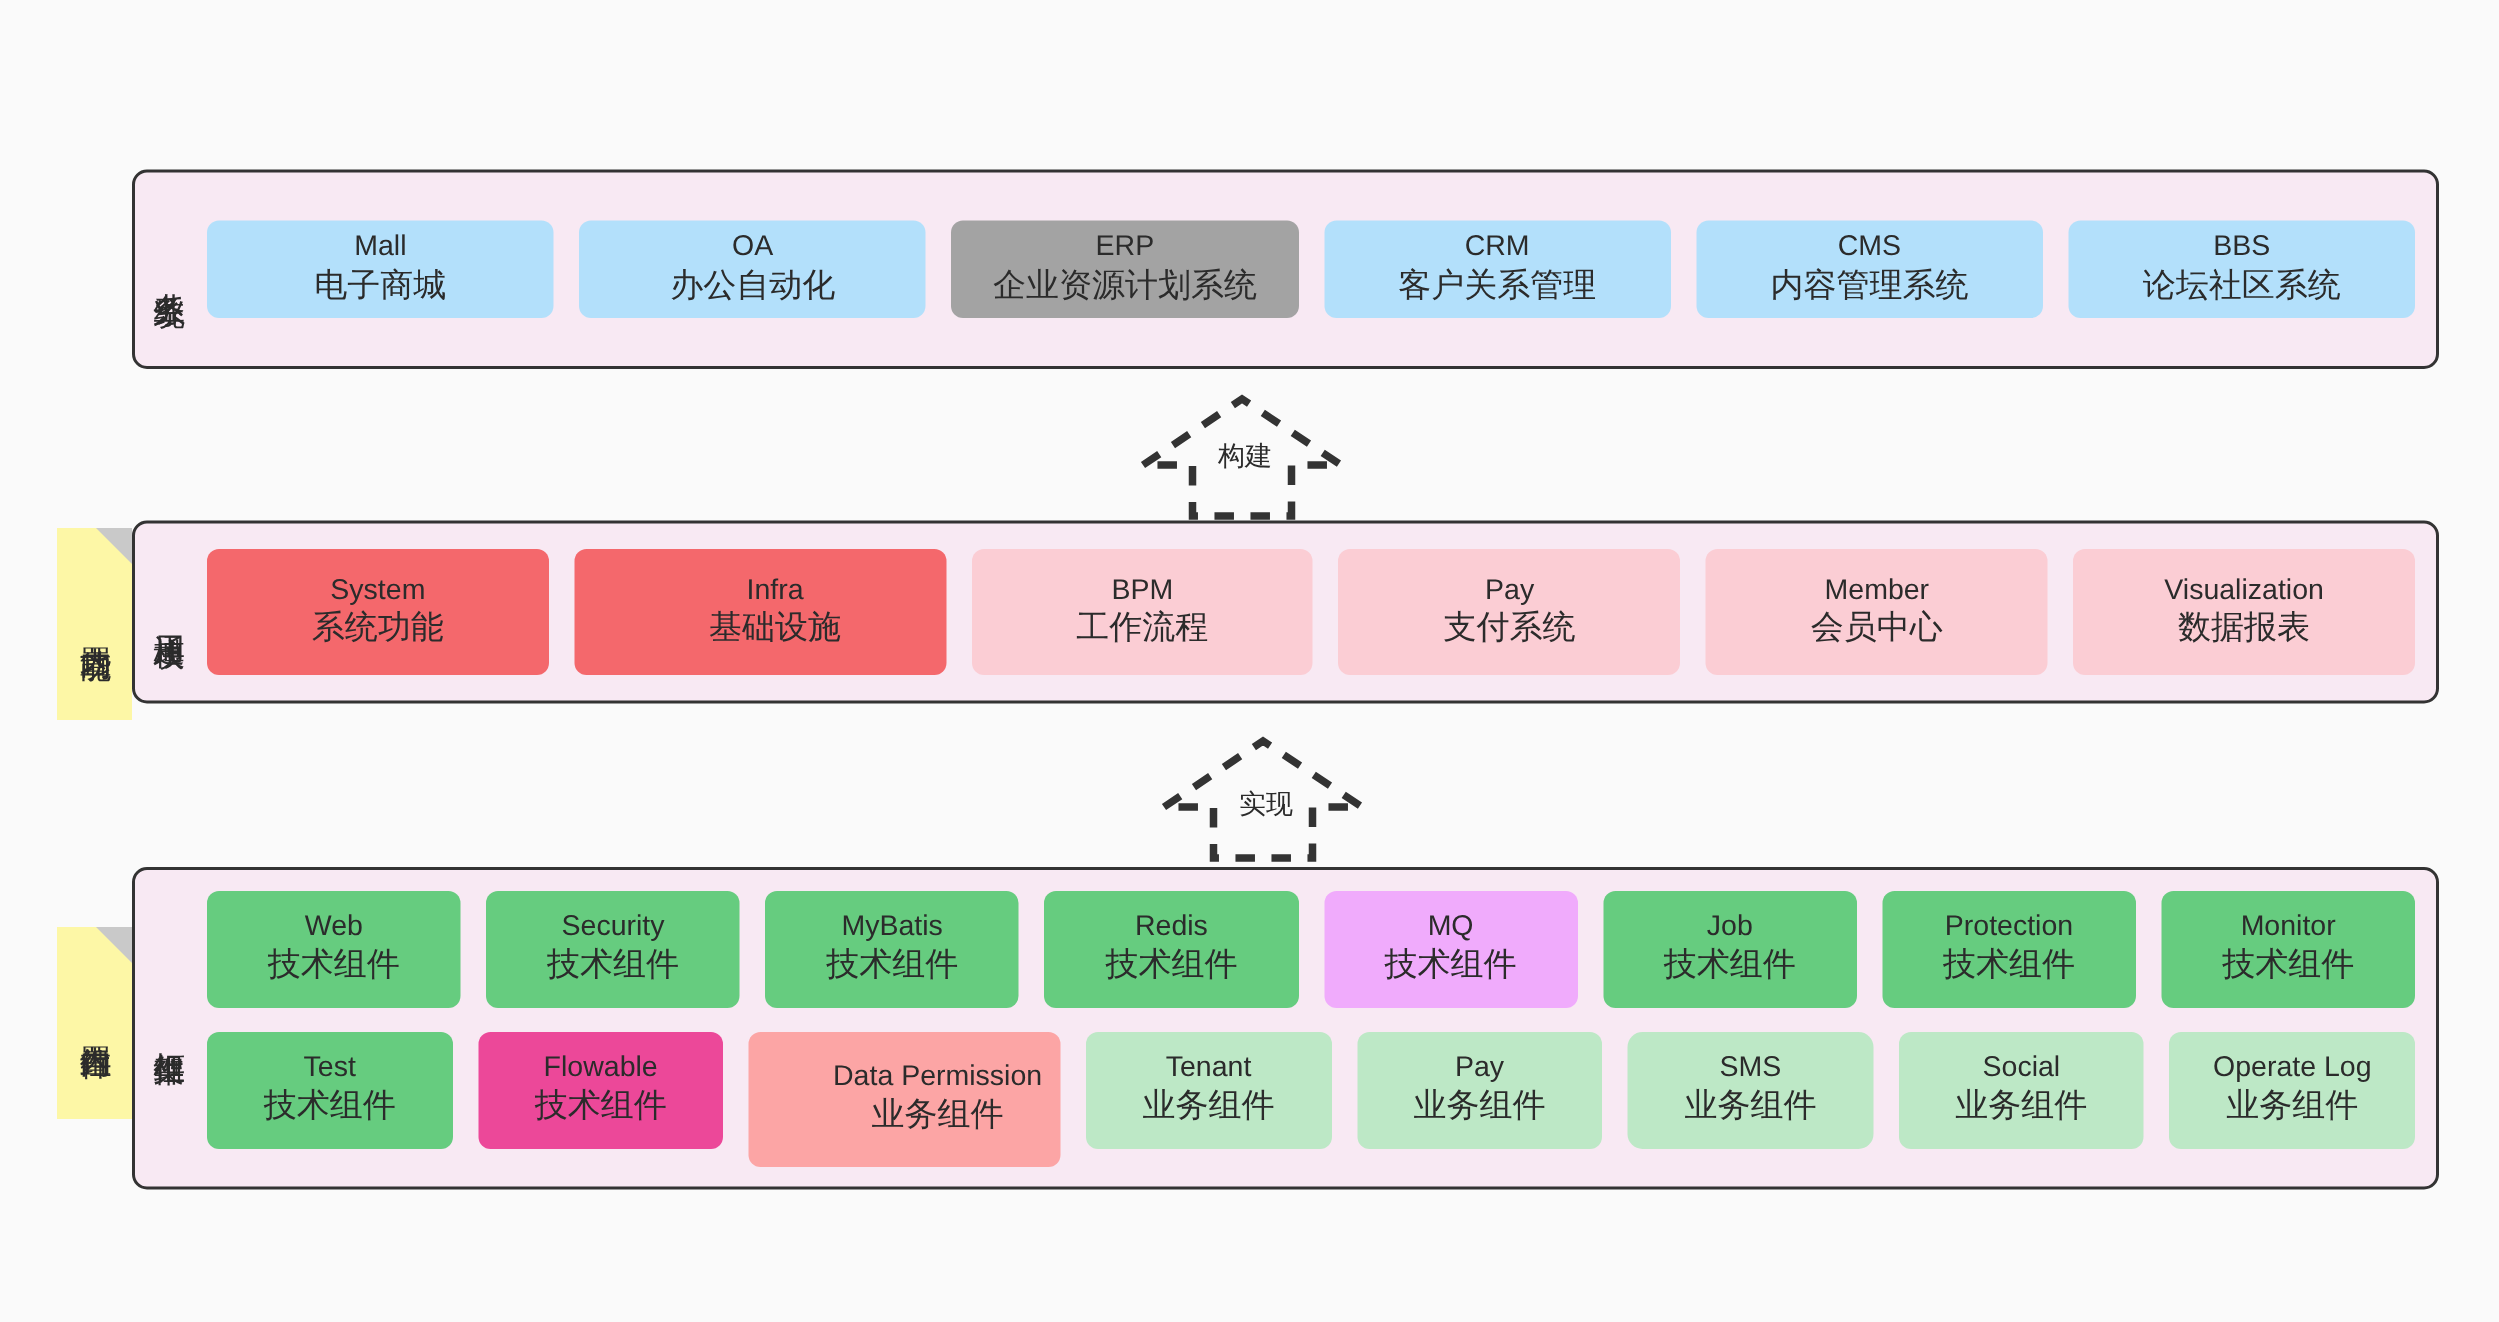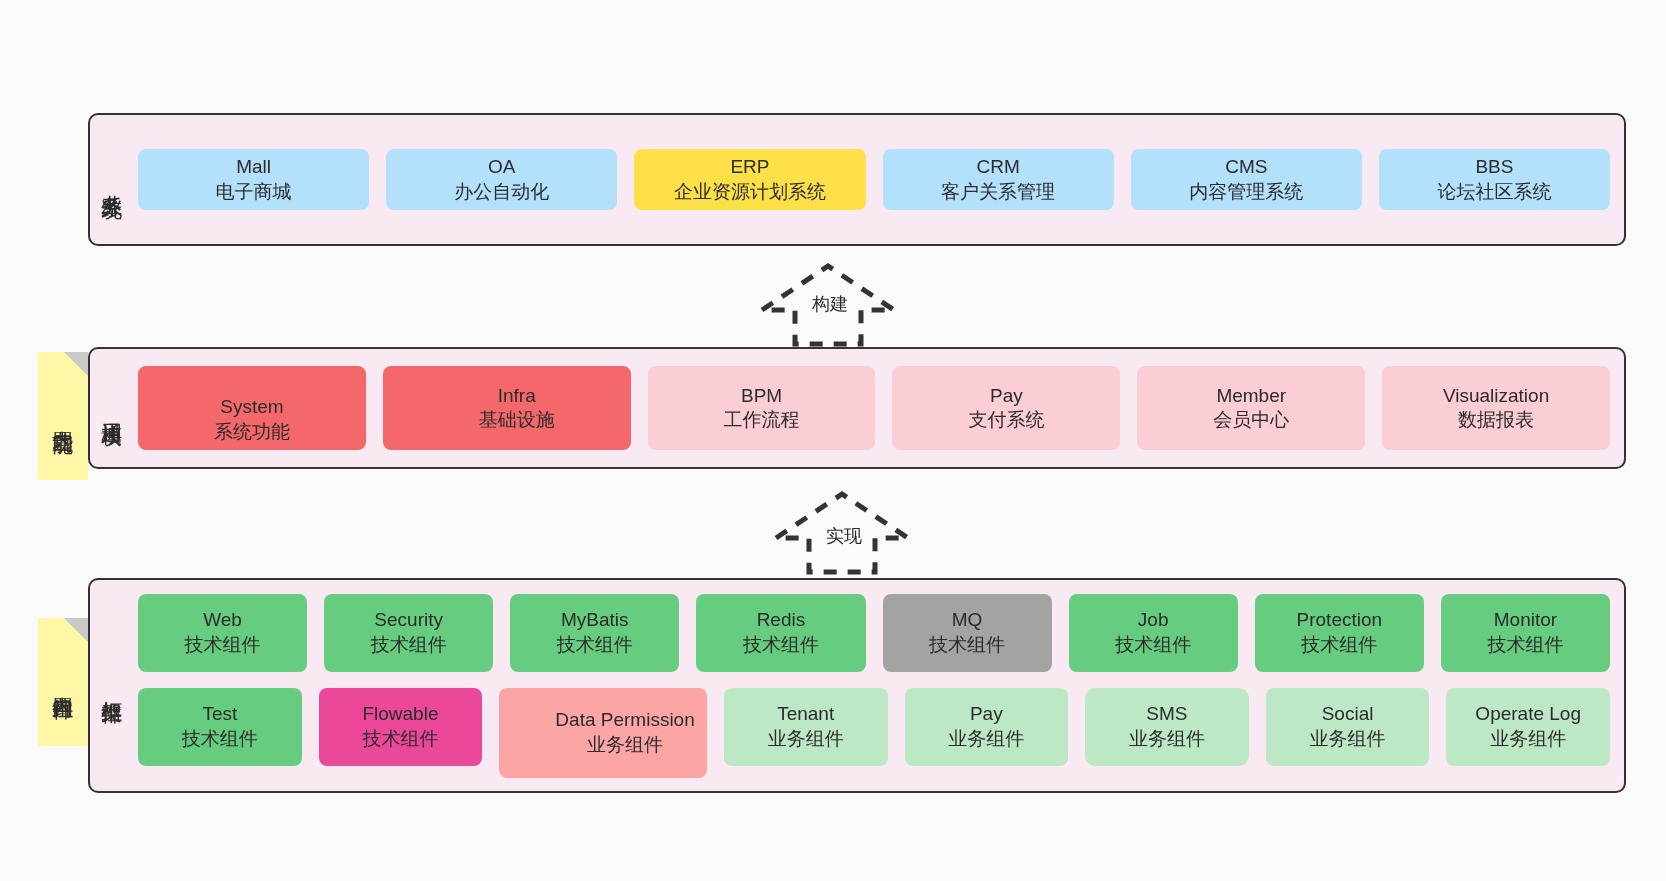--- a/index.html
+++ b/index.html
@@ -60,21 +60,21 @@
     justify-content:center;
     text-align:center;
     font-size:19px;
     line-height:1.28;
     color:#2b2b2b;
     box-sizing:border-box;
     padding:6px 4px;
     min-width:0;
   }
   .card .en{font-size:19px;}
-  .card .cn{font-size:19px;}
+  .card .cn{font-size:22px;font-family:Liberation Mono, monospace;}
 
   
   .c-blue{background:#b3e0fb;}
   .c-red{background:#f4686c;}
   .c-pink{background:#fbcdd4;}
   .c-green{background:#66cc7f;}
   .c-lightgreen{background:#bde8c6;}
 
   
   .note{
@@ -123,21 +123,21 @@
     <div class="layer-body">
       <div class="row">
         <div class="card c-blue" style="background: rgb(179, 224, 251);">
           <span class="en">Mall</span>
           <span class="cn">电子商城</span>
         </div>
         <div class="card c-blue" style="background: rgb(179, 224, 251);">
           <span class="en">OA</span>
           <span class="cn">办公自动化</span>
         </div>
-        <div class="card c-blue" style="background: #fde047;">
+        <div class="card c-blue" style="background: #a3a3a3;">
           <span class="en">ERP</span>
           <span class="cn">企业资源计划系统</span>
         </div>
         <div class="card c-blue" style="background: rgb(179, 224, 251);">
           <span class="en">CRM</span>
           <span class="cn">客户关系管理</span>
         </div>
         <div class="card c-blue" style="background: rgb(179, 224, 251);">
           <span class="en">CMS</span>
           <span class="cn">内容管理系统</span>
@@ -159,21 +159,21 @@
 
   <div class="note" id="note-builtin-features" style="left:38px;top:352px;width:50px;height:128px;">
     <span class="fold"></span>
     <span>内置功能</span>
   </div>
 
   <div class="layer" id="layer-common" style="left:88px;top:347px;width:1538px;height:122px;">
     <div class="layer-title">通用模块</div>
     <div class="layer-body">
       <div class="row">
-        <div class="card c-red" style="height: 84px; background: rgb(244, 104, 108); justify-content: flex-end;">
+        <div class="card c-red" style="height: 84px; background: rgb(244, 104, 108);">
           <span class="en">System</span>
           <span class="cn">系统功能</span>
         </div>
         <div class="card c-red" style="height: 84px; background: rgb(244, 104, 108); padding-left: 24px;">
           <span class="en">Infra</span>
           <span class="cn">基础设施</span>
         </div>
         <div class="card c-pink" style="height: 84px; background: rgb(251, 205, 212);">
           <span class="en">BPM</span>
           <span class="cn">工作流程</span>
@@ -220,21 +220,21 @@
           <span class="cn">技术组件</span>
         </div>
         <div class="card c-green" style="height: 78px; background: rgb(102, 204, 127);">
           <span class="en">MyBatis</span>
           <span class="cn">技术组件</span>
         </div>
         <div class="card c-green" style="height: 78px; background: rgb(102, 204, 127);">
           <span class="en">Redis</span>
           <span class="cn">技术组件</span>
         </div>
-        <div class="card c-green" style="height: 78px; background: #a3a3a3;">
+        <div class="card c-green" style="height: 78px; background: #f0abfc;">
           <span class="en">MQ</span>
           <span class="cn">技术组件</span>
         </div>
         <div class="card c-green" style="height: 78px; background: rgb(102, 204, 127);">
           <span class="en">Job</span>
           <span class="cn">技术组件</span>
         </div>
         <div class="card c-green" style="height: 78px; background: rgb(102, 204, 127);">
           <span class="en">Protection</span>
           <span class="cn">技术组件</span>

